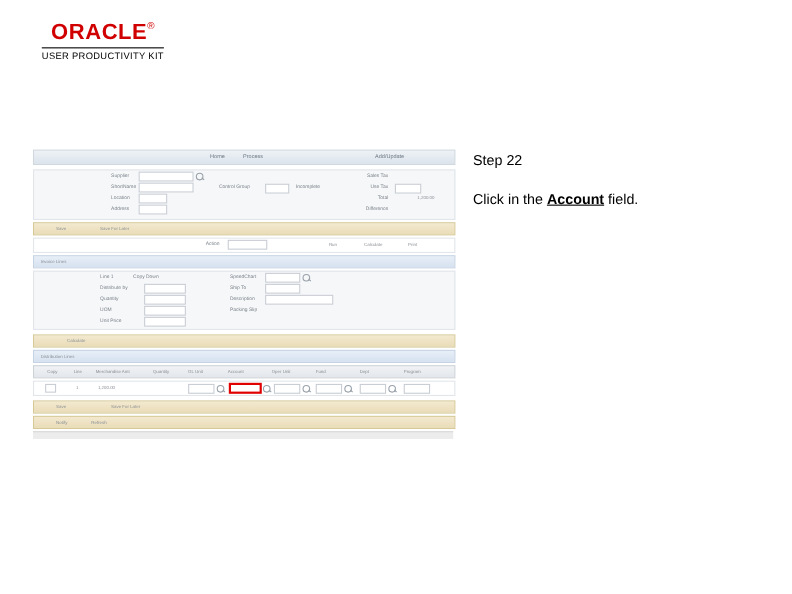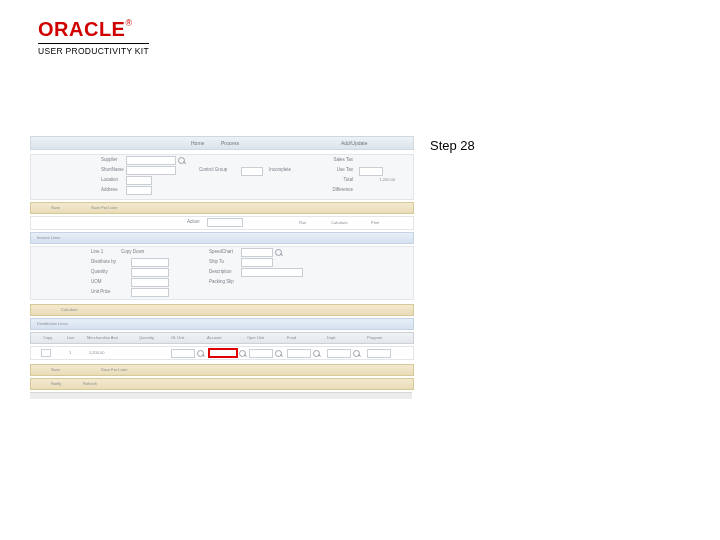--- a/index.html
+++ b/index.html
@@ -15,20 +15,21 @@
   .page {
     position: relative;
     width: 720px;
     height: 540px;
   }
   
   .logo-block {
     position: absolute;
     top: 18px;
     left: 38px;
+    text-align: center;
   }
   .oracle-word {
     font-family: Arial, Helvetica, sans-serif;
     font-weight: 700;
     color: #d10000;
     font-size: 20px;
     letter-spacing: 0.5px;
   }
   .oracle-r {
     font-size: 9px;
@@ -206,21 +207,24 @@
 <body>
 
 <div class="page">
 
   <div class="logo-block">
     <span class="oracle-word">ORACLE</span><span class="oracle-r">®</span>
     <div class="upk-line">USER PRODUCTIVITY KIT</div>
   </div>
 
   <div class="instr">
-    <div class="step">Step 28</div>
+    <div class="step">Step 22</div>
+    <div class="para">
+      <span>Click in the </span><span class="bold underline">Account</span><span> field.</span>
+    </div>
   </div>
 
   <div class="shot">
     <span class="oracle-mini">ORACLE</span>
     <div class="band topbar">
       <span style="left:160px;">Home</span>
       <span style="left:190px;">Process</span>
       <span style="left:310px;">Add/Update</span>
     </div>
 

